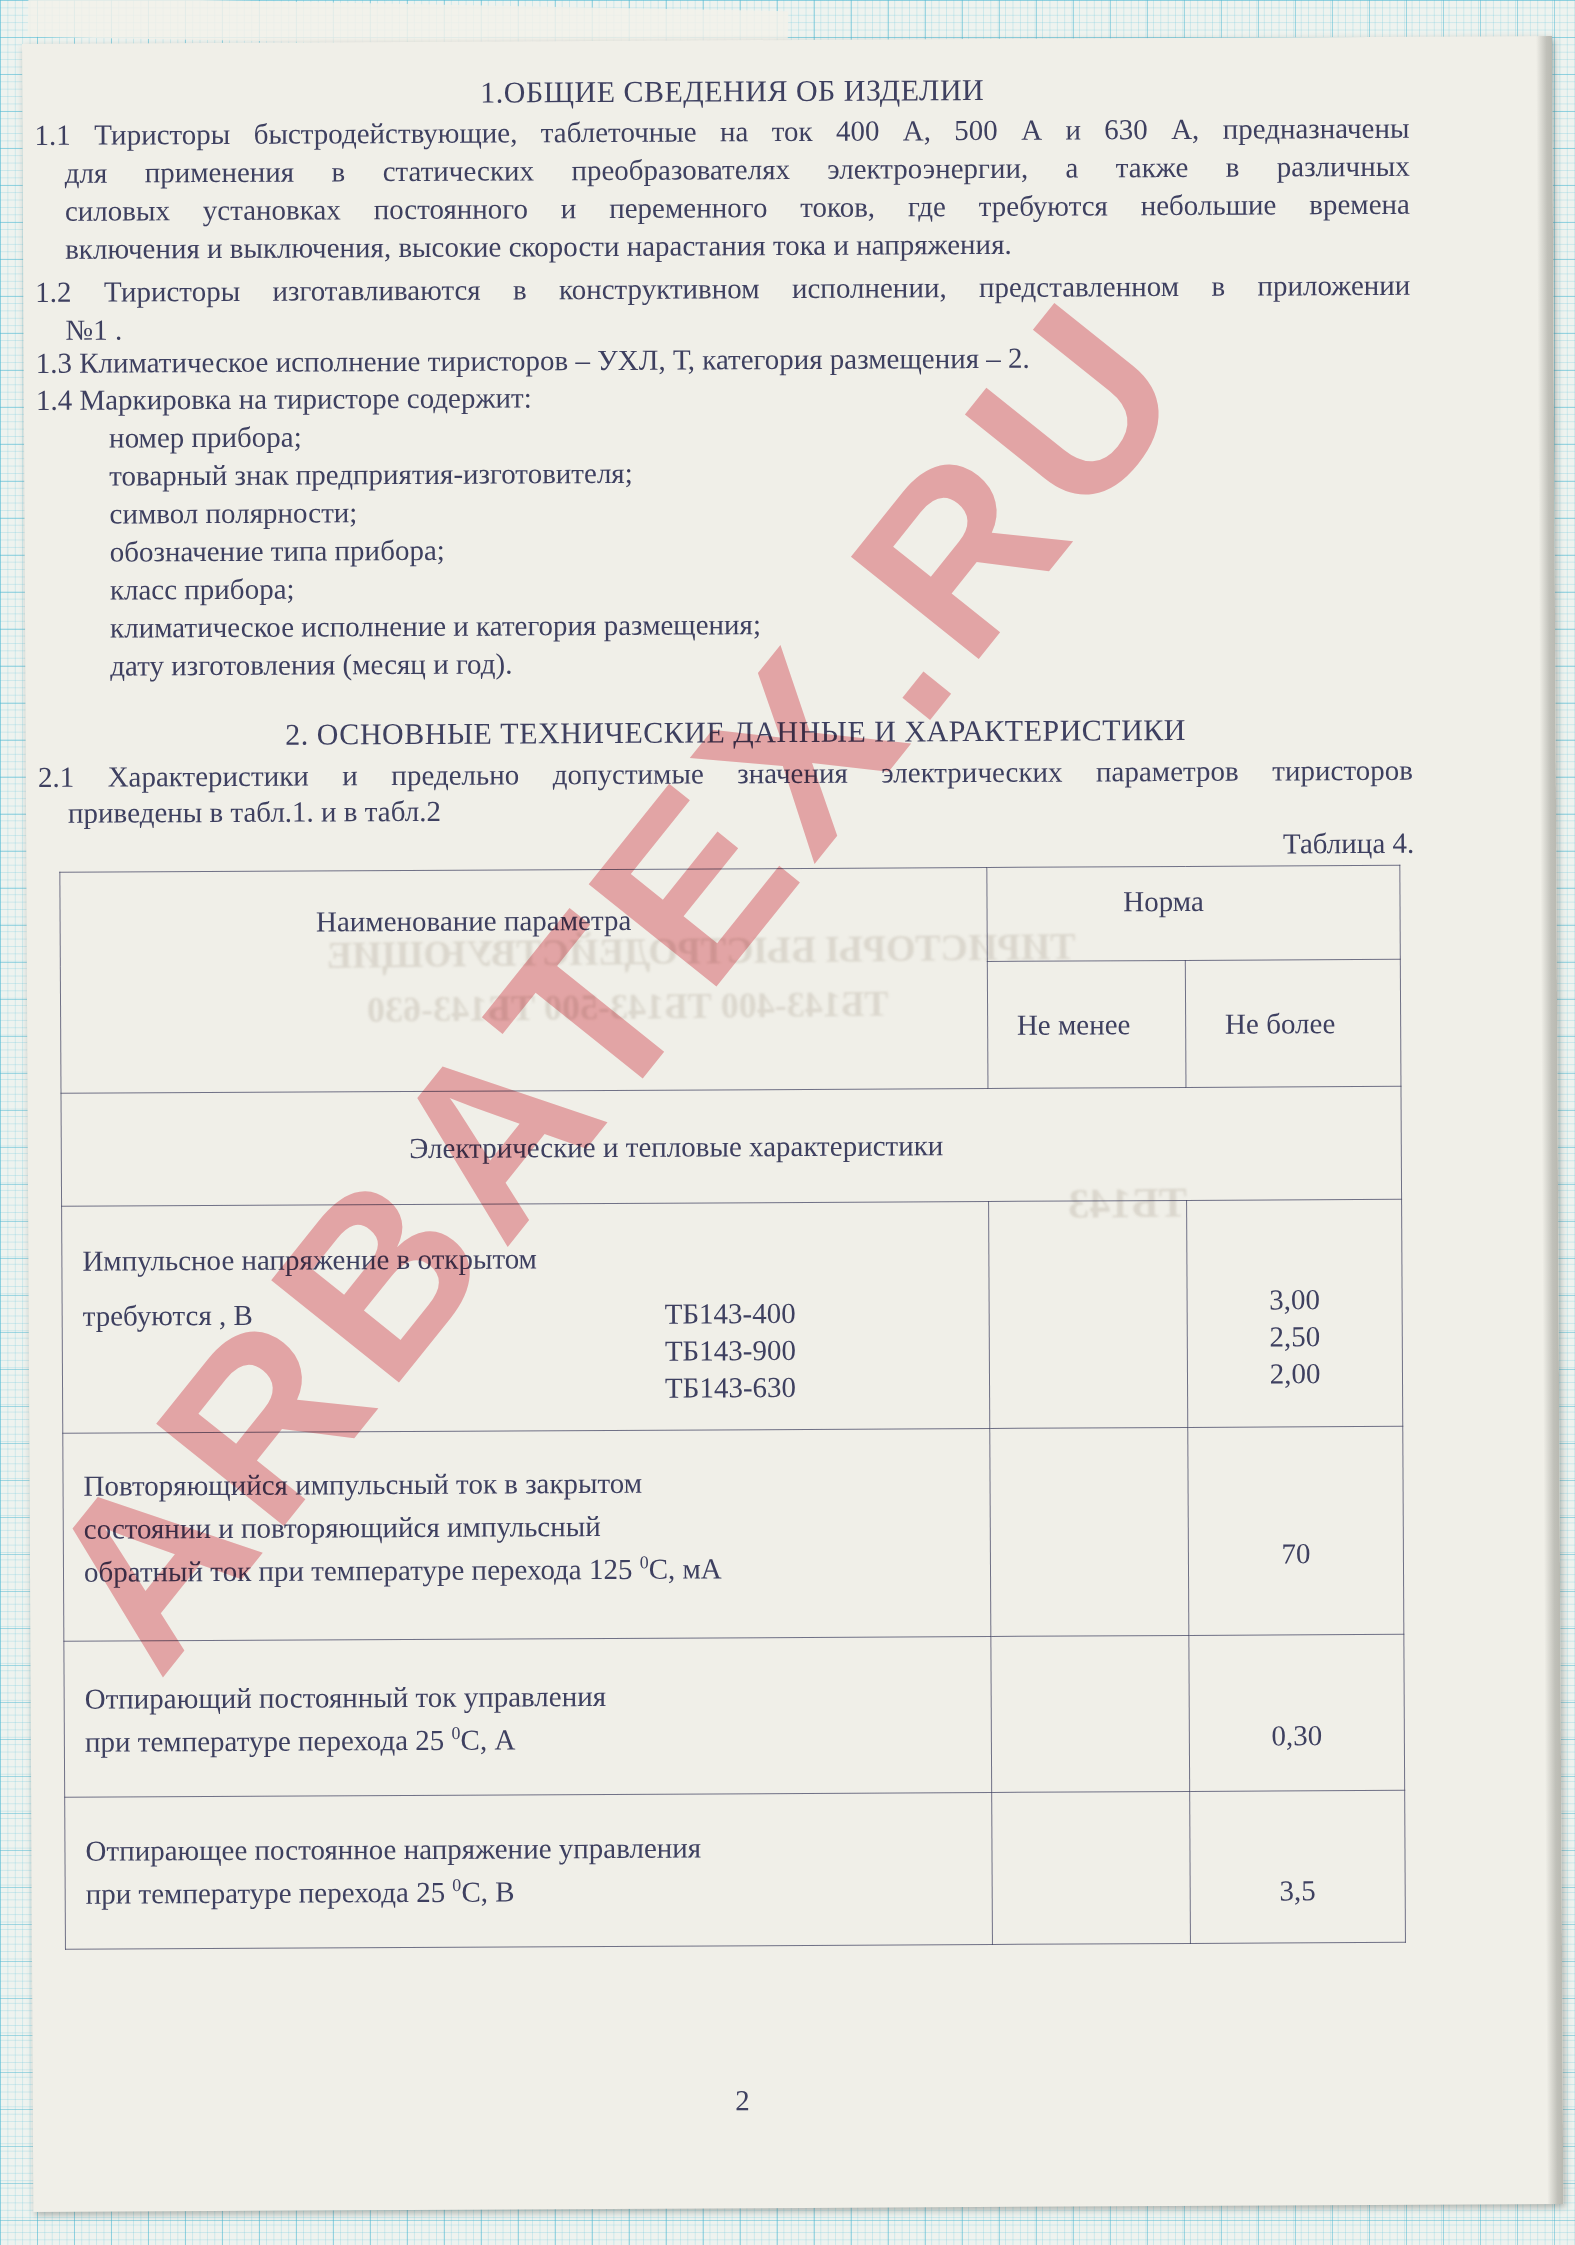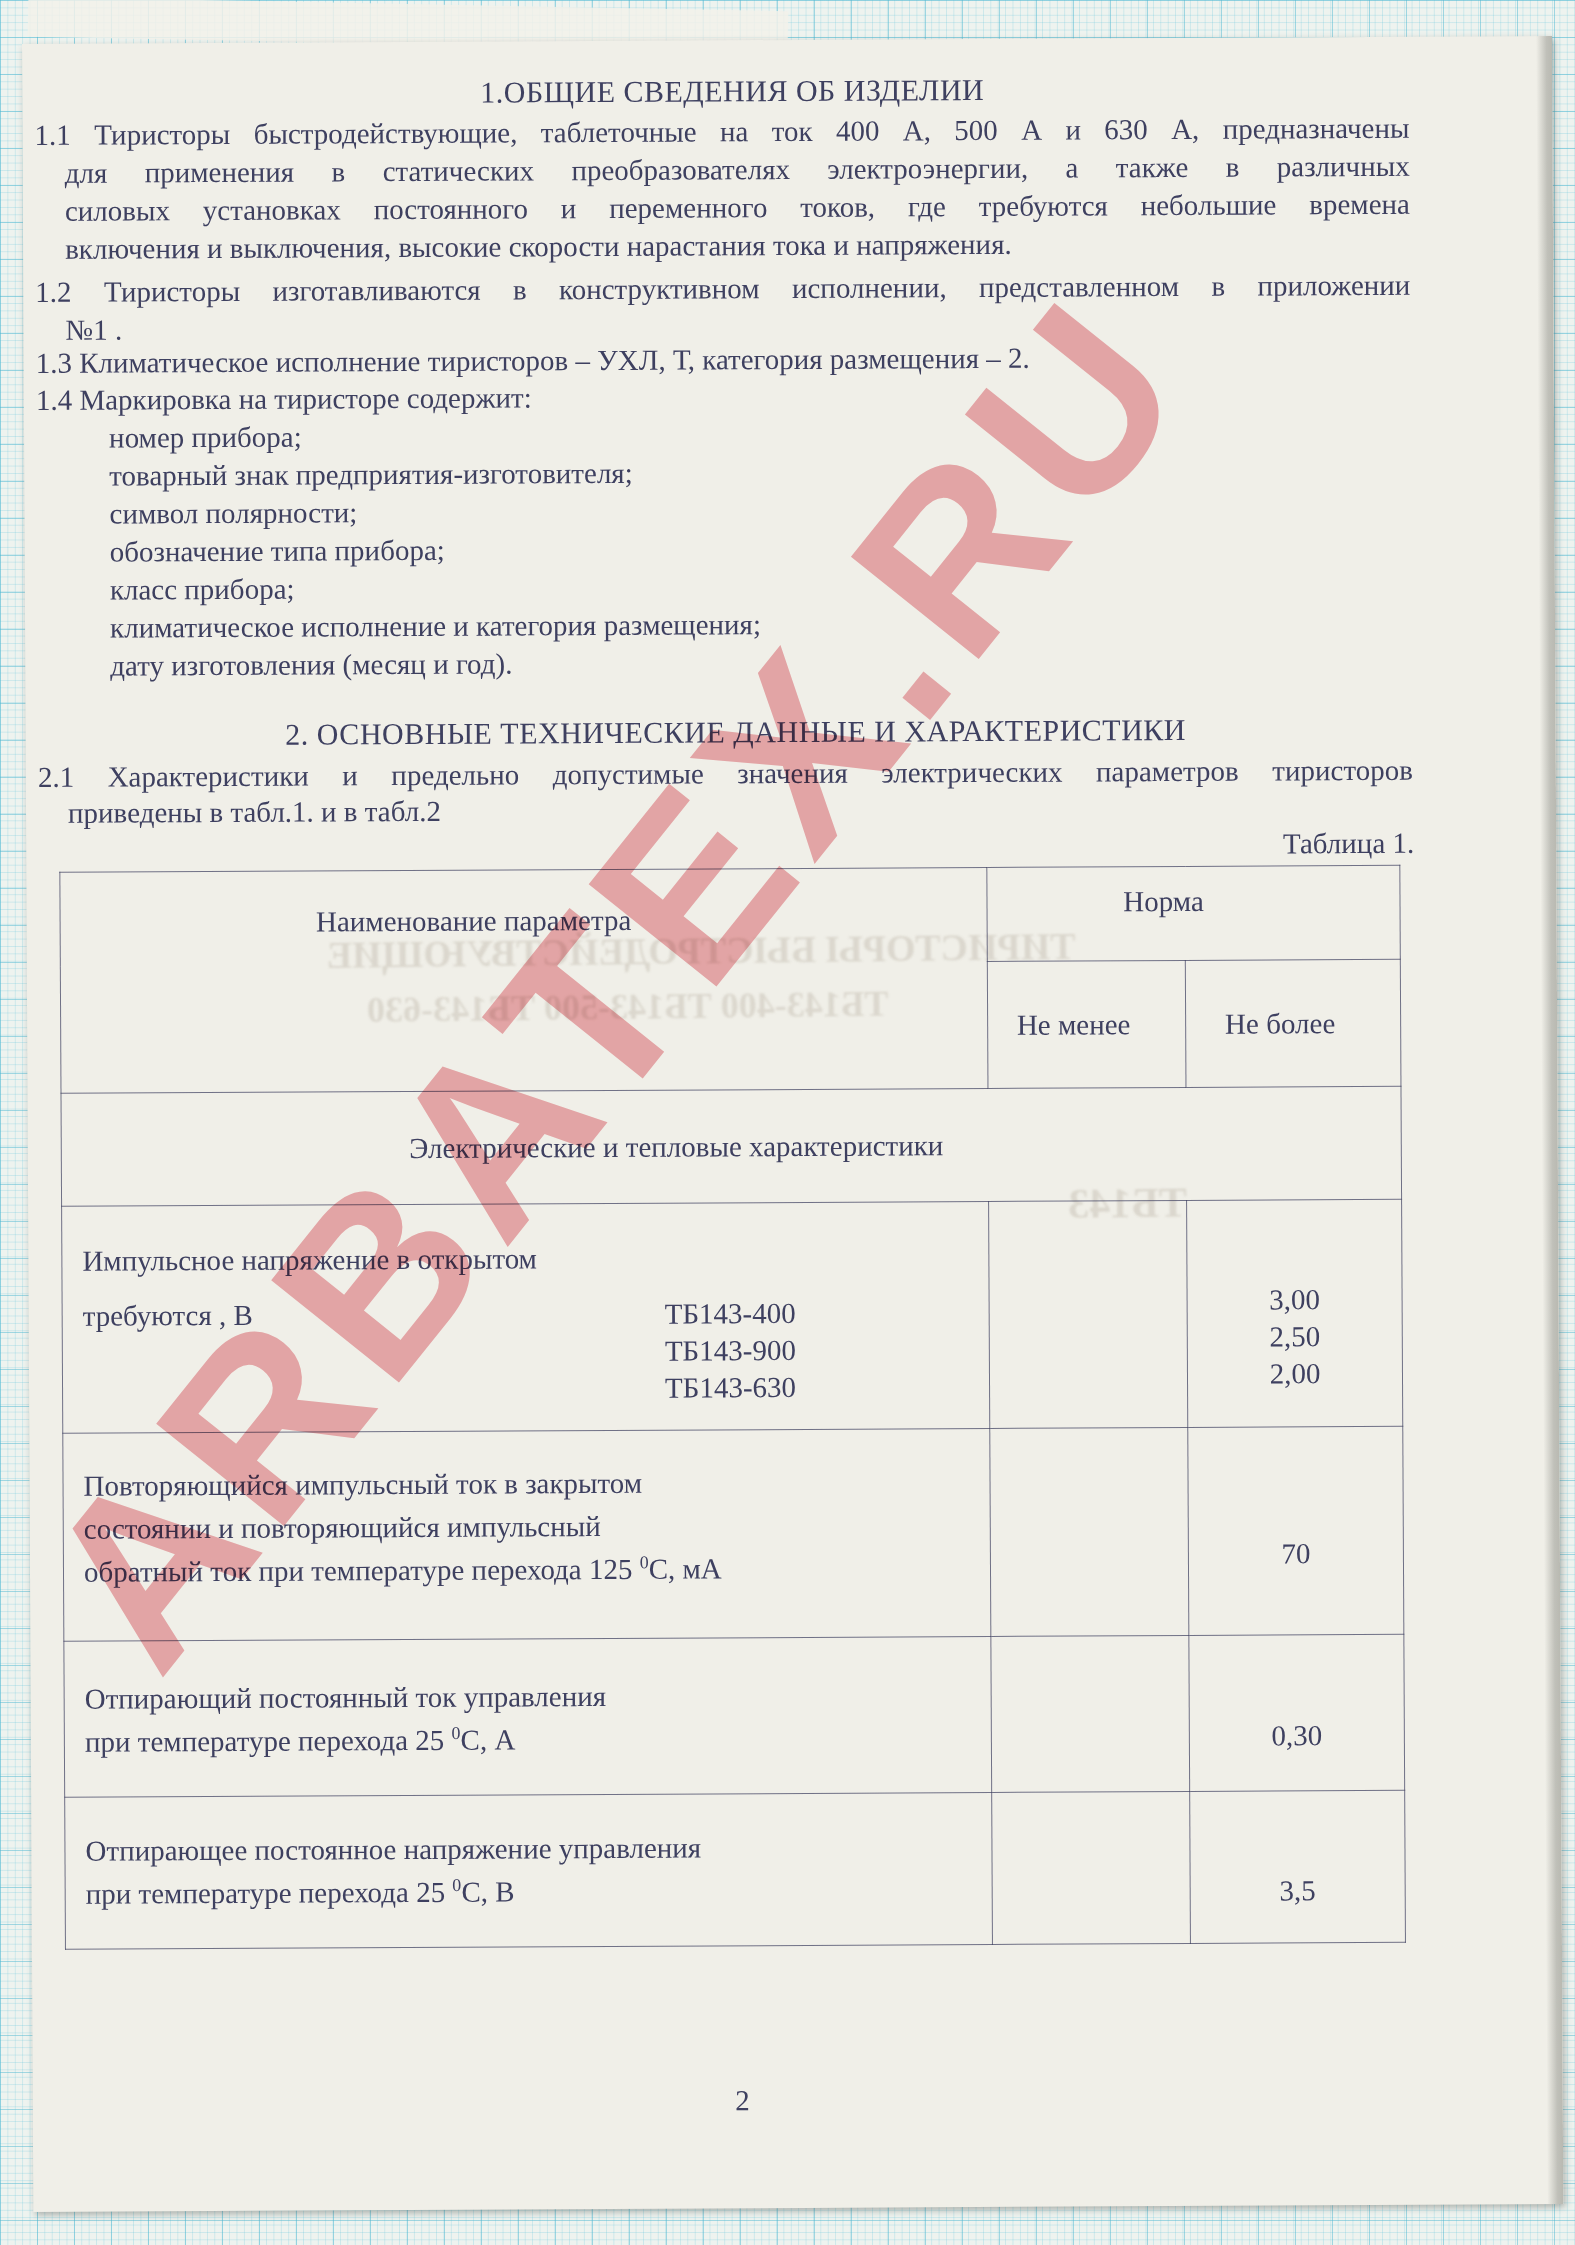--- a/index.html
+++ b/index.html
@@ -90,21 +90,21 @@
     <div class="line">дату изготовления (месяц и год).</div>
   </div>
 
   <div class="h-center" style="top:675px;">2. ОСНОВНЫЕ ТЕХНИЧЕСКИЕ ДАННЫЕ И ХАРАКТЕРИСТИКИ</div>
 
   <div class="blk para" style="top:715px;">
     <div class="line just" style="line-height:36px;">2.1 Характеристики и предельно допустимые значения электрических параметров тиристоров</div>
     <div class="line ind" style="line-height:36px;">приведены в табл.1. и в табл.2</div>
   </div>
 
-  <div class="tcap">Таблица 1.</div>
+  <div class="tcap">Таблица 4.</div>
 
   <table>
     <colgroup>
         <col style="width:927px">
         <col style="width:198px">
         <col style="width:215px">
       </colgroup>
     <tbody>
         <tr>
       <td rowspan="2" class="cell-param">Наименование параметра</td>

